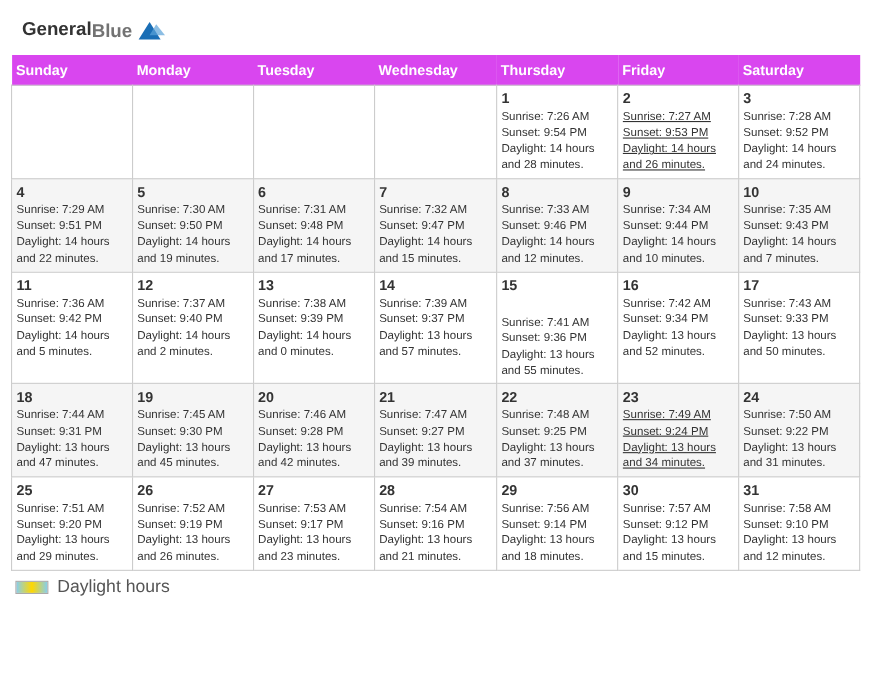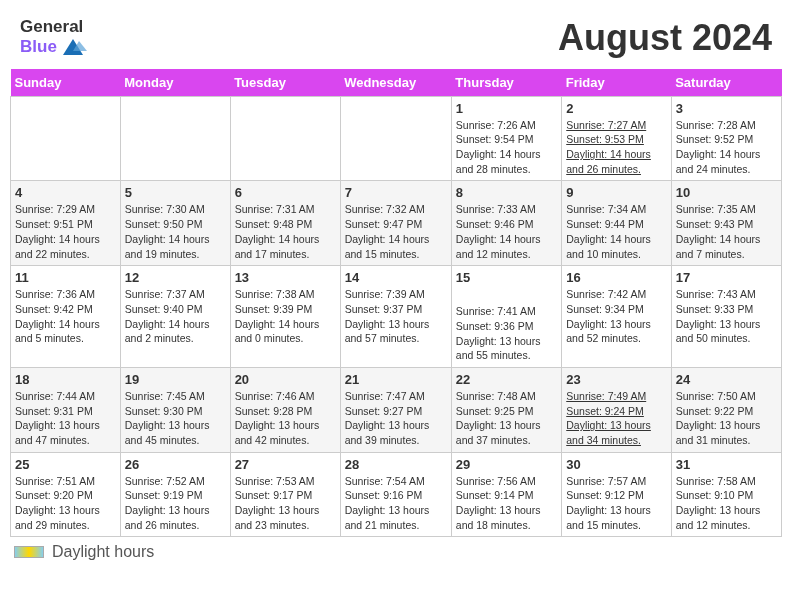--- a/index.html
+++ b/index.html
@@ -91,33 +91,32 @@
     .footer-text {
       font-size: 16px;
       color: #555;
     }
   </style>
 </head>
 <body>
 
 <div class="header">
   <div class="logo">
-    <div style="display:flex; flex-direction:column; align-items:flex-start;">
+    <div style="display:flex; flex-direction:row; align-items:flex-start;">
       <span style="font-size:17px; font-weight:bold; color:#333; line-height:1.1;">General</span>
       <div style="display:flex; align-items:center;">
-        <span style="font-size:17px; font-weight:bold; color:#8b5cf6; line-height:1.1;">Blue</span>
+        <span style="font-size:17px; font-weight:bold; color:#737373; line-height:1.1;">Blue</span>
         <svg width="28" height="22" viewBox="0 0 28 22" style="margin-left:2px;">
           <polygon points="4,18 14,2 24,18" fill="#1a6eb5"></polygon>
           <polygon points="14,14 20,4 28,14" fill="#5ba3d9" opacity="0.7"></polygon>
         </svg>
       </div>
     </div>
   </div>
   <div class="title-block">
-    <div class="main-title">August 2024</div>
   </div>
 </div>
 
 <table>
   <thead>
     <tr>
     <th>Sunday</th>
         <th>Monday</th>
         <th>Tuesday</th>
         <th>Wednesday</th>

